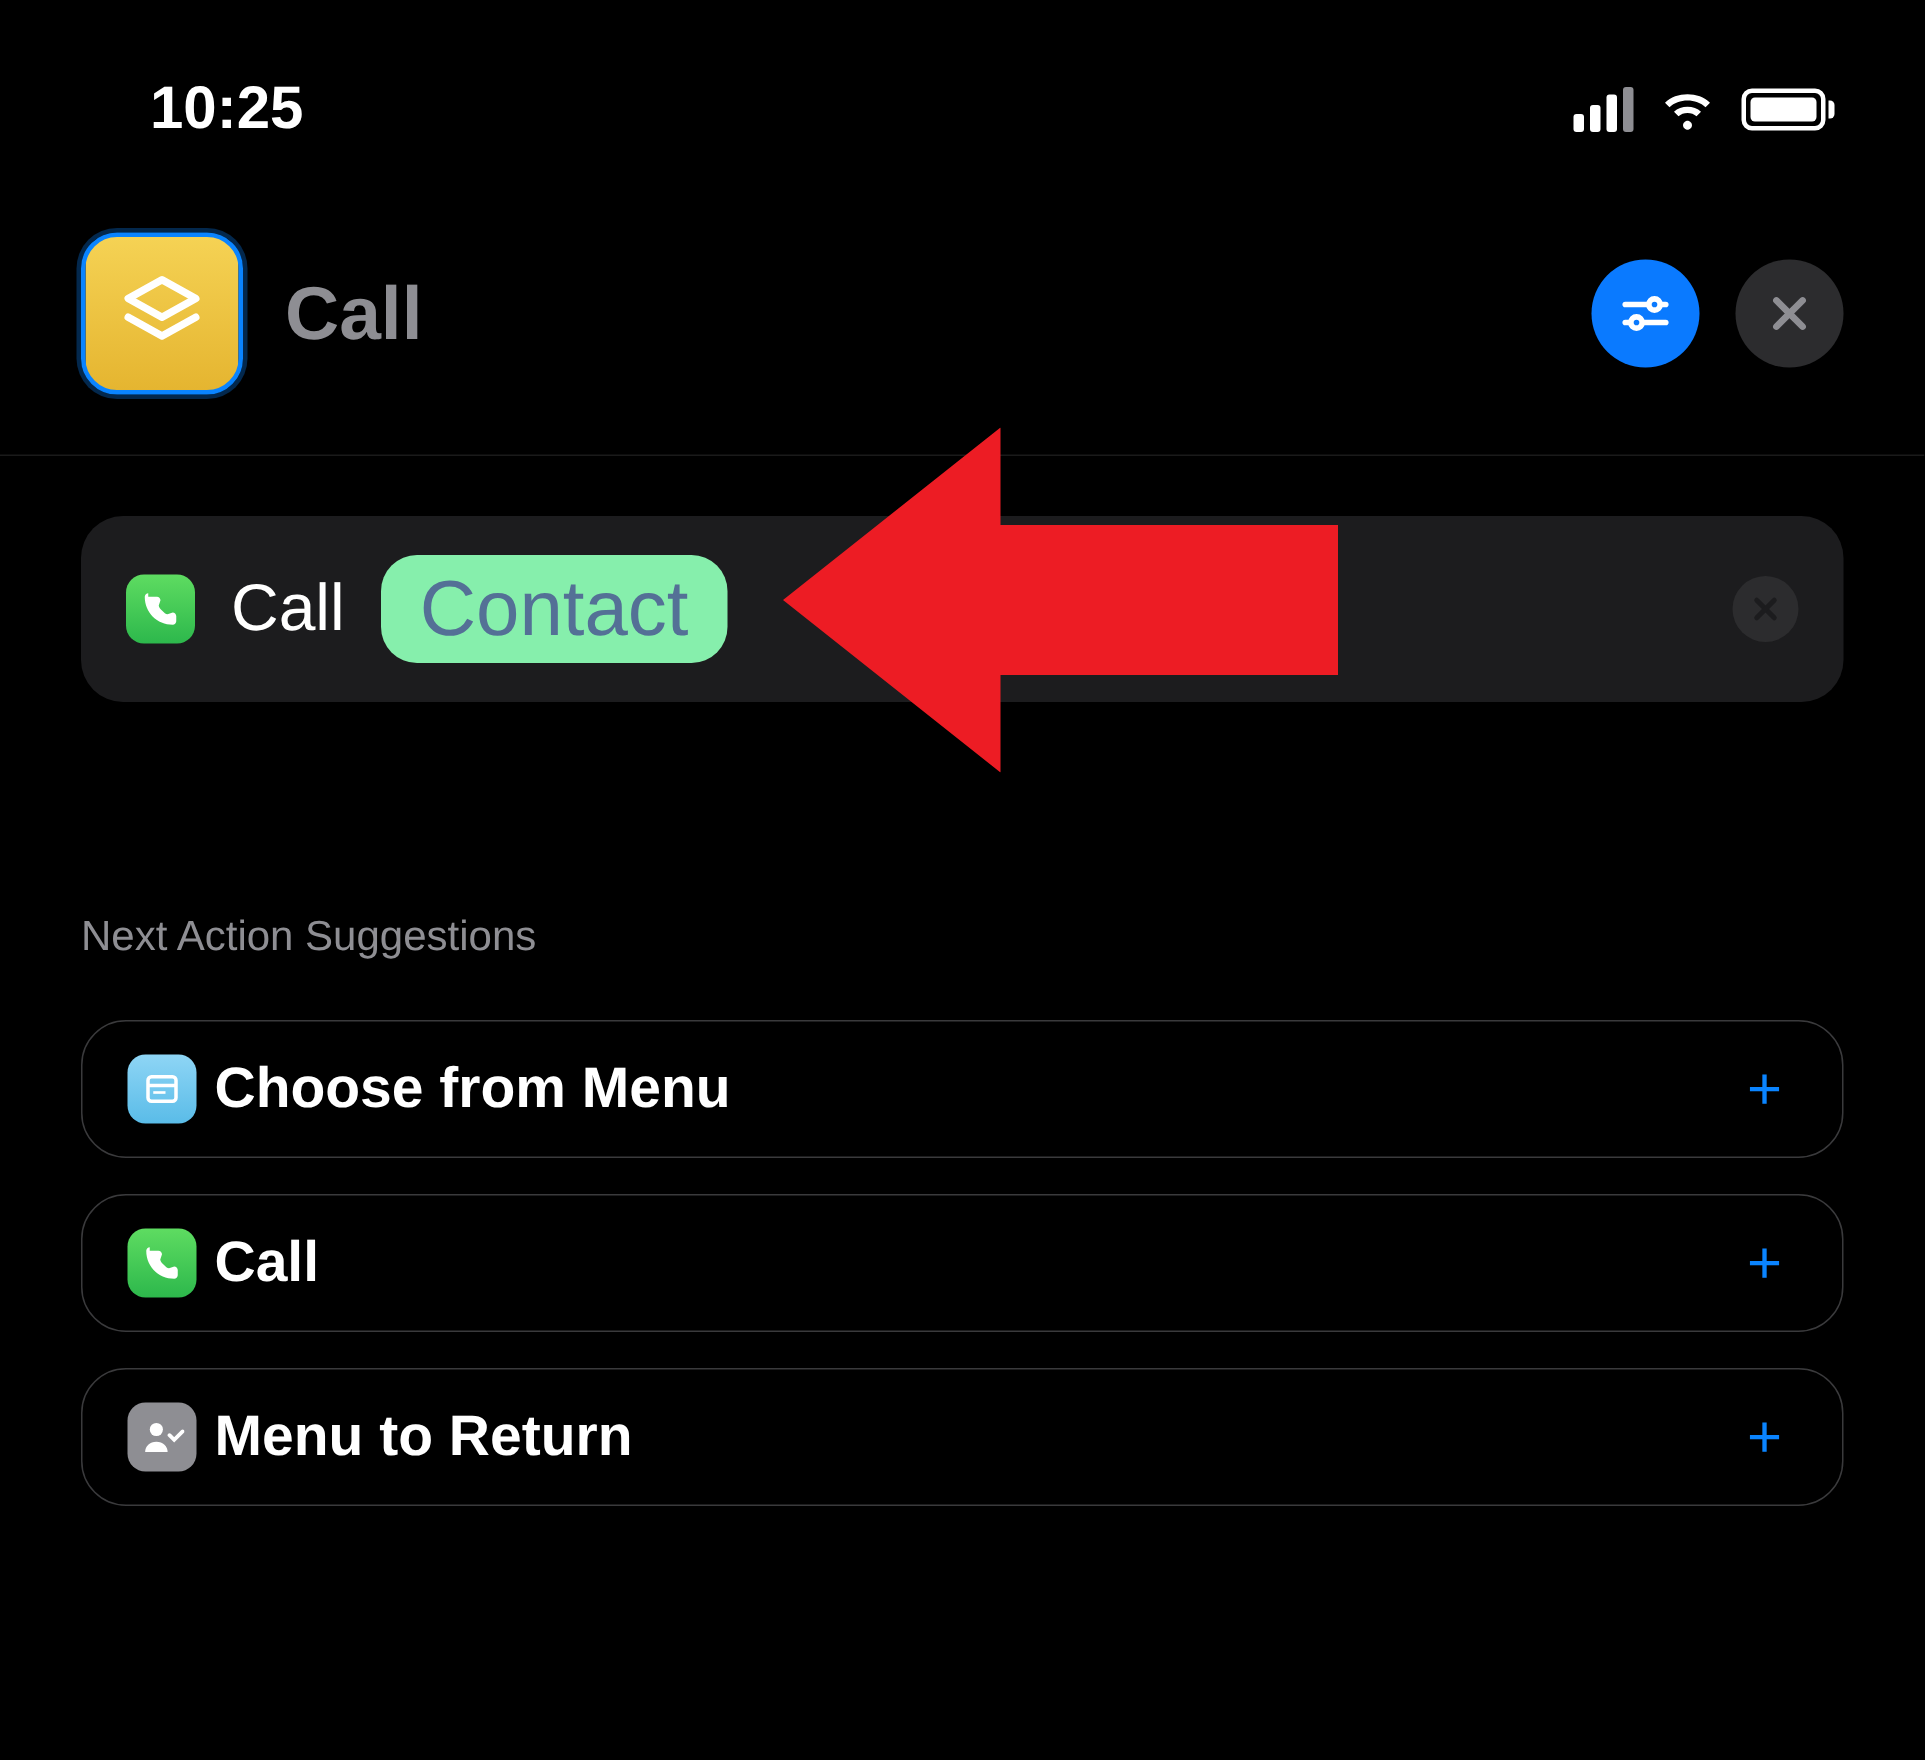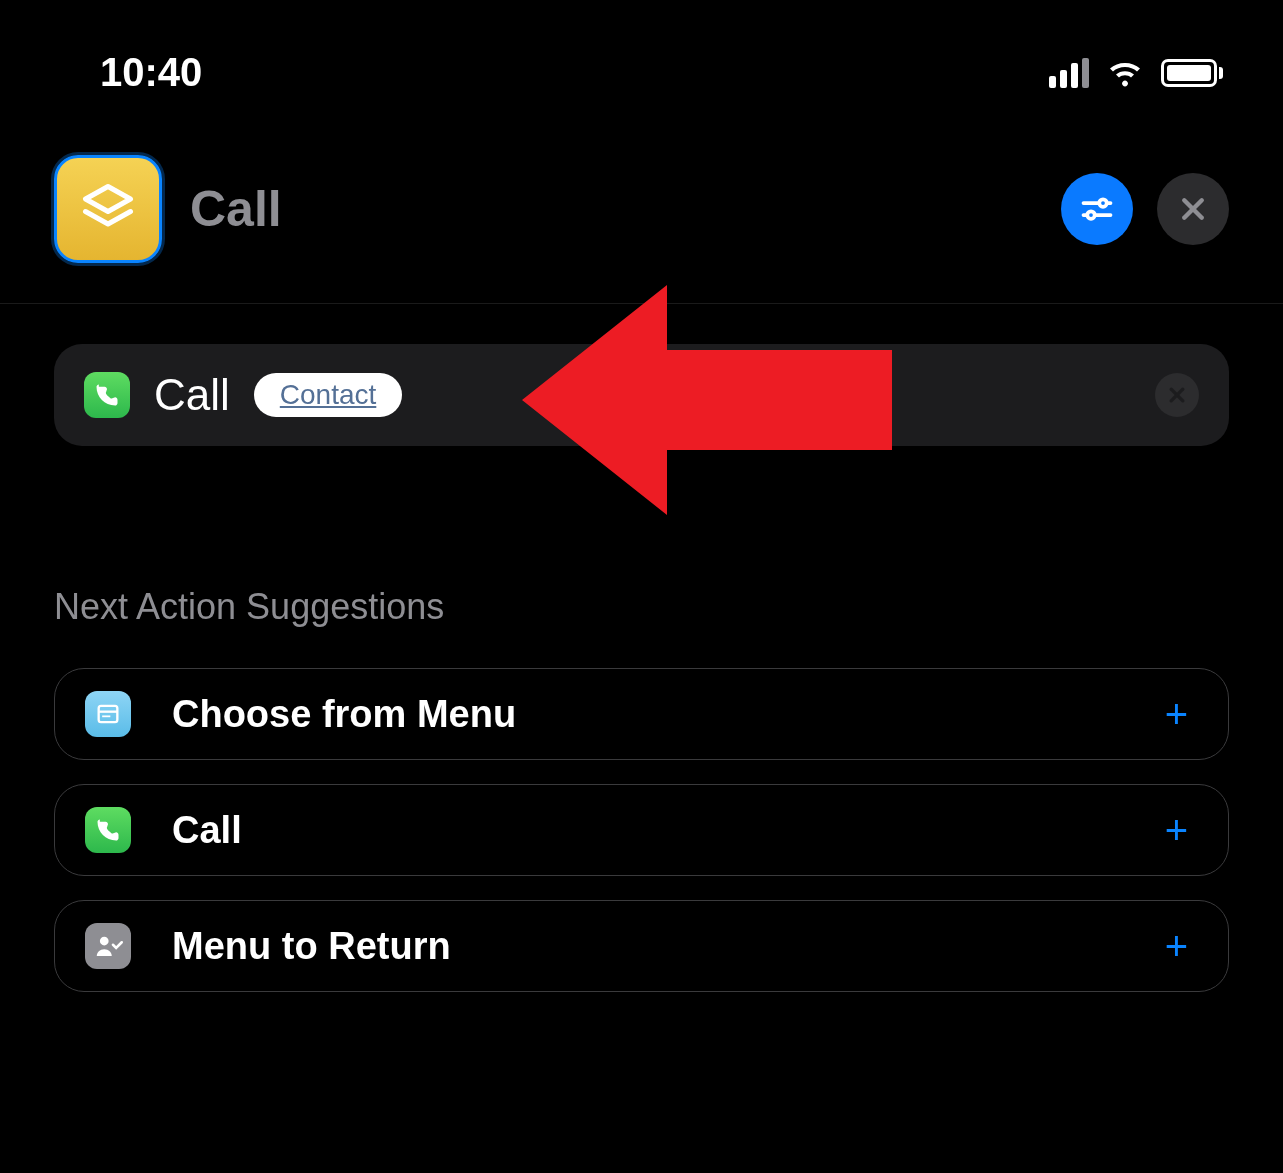--- a/index.html
+++ b/index.html
@@ -137,59 +137,58 @@
       display: flex;
       align-items: center;
       justify-content: center;
     }
     .action-label {
       font-size: 44px;
       font-weight: 400;
       color: #ffffff;
     }
     .contact-pill {
-      background: #ffffff;
+      background: #86efac;
       border-radius: 24px;
       padding: 6px 26px;
-      font-size: 28px;
+      font-size: 52px;
       color: #547096;
-      text-decoration: underline;
     }
     .card-close {
       position: absolute;
       right: 30px;
       width: 44px;
       height: 44px;
       background: #2c2c2e;
       border-radius: 50%;
       display: flex;
       align-items: center;
       justify-content: center;
       cursor: pointer;
     }
     .red-arrow {
       position: absolute;
       left: 522px;
       top: 285px;
       z-index: 10;
     }
     .section-header {
-      font-size: 36px;
+      font-size: 28px;
       font-weight: 400;
       color: #8e8e93;
       margin-top: 140px;
       margin-bottom: 40px;
     }
     .suggestion-item {
       border: 1px solid #3a3a3c;
       border-radius: 30px;
       padding: 22px 30px;
       display: flex;
       align-items: center;
-      gap: 41px;
+      gap: 12px;
       margin-bottom: 24px;
       cursor: pointer;
     }
     .suggestion-icon {
       width: 46px;
       height: 46px;
       border-radius: 12px;
       display: flex;
       align-items: center;
       justify-content: center;
@@ -211,21 +210,21 @@
       font-size: 40px;
       color: #0a84ff;
       font-weight: 300;
       padding-right: 10px;
     }
   </style>
 </head>
 <body>
 
 <div class="status-bar">
-  <div class="status-time">10:40</div>
+  <div class="status-time">10:25</div>
   <div class="status-icons">
     <div class="signal-bars">
       <div class="signal-bar"></div>
       <div class="signal-bar"></div>
       <div class="signal-bar"></div>
       <div class="signal-bar"></div>
     </div>
     <svg class="wifi-icon" viewBox="0 0 24 18" fill="none">
       <path d="M12 18c-1 0-2-1-2-2s1-2 2-2 2 1 2 2-1 2-2 2z" fill="#ffffff"></path>
       <path d="M6 10c3-3 9-3 12 0l-2 2c-2-2-6-2-8 0l-2-2z" fill="#ffffff"></path>

